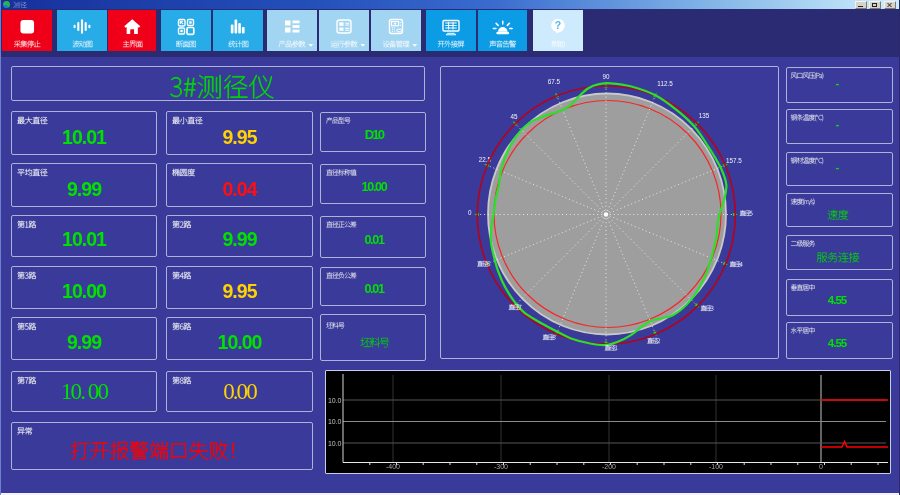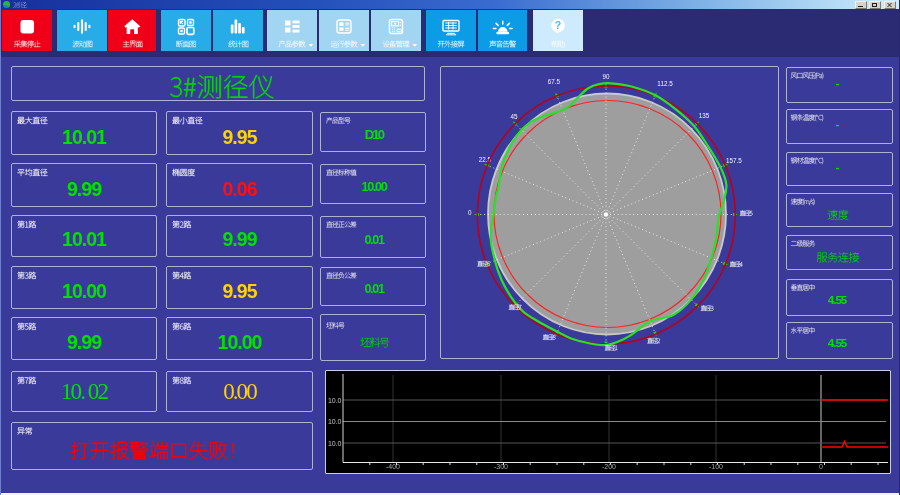--- a/index.html
+++ b/index.html
@@ -127,35 +127,35 @@
       </svg>
     </div>
     <div style="position:absolute;left:11px;top:66px;width:414px;height:35px;border:1px solid #aeb2d6;border-radius:2px;"></div>
     <div style="position:absolute;left:11px;top:111px;width:146px;height:44px;border:1px solid #aeb2d6;border-radius:2px;"></div>
     <div style="position:absolute;font-family:&quot;Liberation Sans&quot;,sans-serif;font-size:19.5px;color:#00e100;font-weight:700;line-height:1;white-space:pre;letter-spacing:-1px;left:84px;transform:translateX(-50%);top:127.9px;">10.01</div>
     <div style="position:absolute;left:166px;top:111px;width:147px;height:44px;border:1px solid #aeb2d6;border-radius:2px;"></div>
     <div style="position:absolute;font-family:&quot;Liberation Sans&quot;,sans-serif;font-size:19.5px;color:#ffd200;font-weight:700;line-height:1;white-space:pre;letter-spacing:-1px;left:239.5px;transform:translateX(-50%);top:127.9px;">9.95</div>
     <div style="position:absolute;left:11px;top:163px;width:146px;height:44px;border:1px solid #aeb2d6;border-radius:2px;"></div>
     <div style="position:absolute;font-family:&quot;Liberation Sans&quot;,sans-serif;font-size:19.5px;color:#00e100;font-weight:700;line-height:1;white-space:pre;letter-spacing:-1px;left:84px;transform:translateX(-50%);top:179.9px;">9.99</div>
     <div style="position:absolute;left:166px;top:163px;width:147px;height:44px;border:1px solid #aeb2d6;border-radius:2px;"></div>
-    <div style="position:absolute;font-family:&quot;Liberation Sans&quot;,sans-serif;font-size:19.5px;color:#ff0f0f;font-weight:700;line-height:1;white-space:pre;letter-spacing:-1px;left:239.5px;transform:translateX(-50%);top:179.9px;">0.06</div>
+    <div style="position:absolute;font-family:&quot;Liberation Sans&quot;,sans-serif;font-size:19.5px;color:#ff0f0f;font-weight:700;line-height:1;white-space:pre;letter-spacing:-1px;left:239.5px;transform:translateX(-50%);top:179.9px;">0.04</div>
     <div style="position:absolute;left:11px;top:215px;width:146px;height:42px;border:1px solid #aeb2d6;border-radius:2px;"></div>
     <div style="position:absolute;font-family:&quot;Liberation Sans&quot;,sans-serif;font-size:19.5px;color:#00e100;font-weight:700;line-height:1;white-space:pre;letter-spacing:-1px;left:84px;transform:translateX(-50%);top:229.9px;">10.01</div>
     <div style="position:absolute;left:166px;top:215px;width:147px;height:42px;border:1px solid #aeb2d6;border-radius:2px;"></div>
     <div style="position:absolute;font-family:&quot;Liberation Sans&quot;,sans-serif;font-size:19.5px;color:#00e100;font-weight:700;line-height:1;white-space:pre;letter-spacing:-1px;left:239.5px;transform:translateX(-50%);top:229.9px;">9.99</div>
     <div style="position:absolute;left:11px;top:266px;width:146px;height:43px;border:1px solid #aeb2d6;border-radius:2px;"></div>
     <div style="position:absolute;font-family:&quot;Liberation Sans&quot;,sans-serif;font-size:19.5px;color:#00e100;font-weight:700;line-height:1;white-space:pre;letter-spacing:-1px;left:84px;transform:translateX(-50%);top:281.9px;">10.00</div>
     <div style="position:absolute;left:166px;top:266px;width:147px;height:43px;border:1px solid #aeb2d6;border-radius:2px;"></div>
     <div style="position:absolute;font-family:&quot;Liberation Sans&quot;,sans-serif;font-size:19.5px;color:#ffd200;font-weight:700;line-height:1;white-space:pre;letter-spacing:-1px;left:239.5px;transform:translateX(-50%);top:281.9px;">9.95</div>
     <div style="position:absolute;left:11px;top:317px;width:146px;height:43px;border:1px solid #aeb2d6;border-radius:2px;"></div>
     <div style="position:absolute;font-family:&quot;Liberation Sans&quot;,sans-serif;font-size:19.5px;color:#00e100;font-weight:700;line-height:1;white-space:pre;letter-spacing:-1px;left:84px;transform:translateX(-50%);top:332.9px;">9.99</div>
     <div style="position:absolute;left:166px;top:317px;width:147px;height:43px;border:1px solid #aeb2d6;border-radius:2px;"></div>
     <div style="position:absolute;font-family:&quot;Liberation Sans&quot;,sans-serif;font-size:19.5px;color:#00e100;font-weight:700;line-height:1;white-space:pre;letter-spacing:-1px;left:239.5px;transform:translateX(-50%);top:332.9px;">10.00</div>
     <div style="position:absolute;left:11px;top:371px;width:146px;height:41px;border:1px solid #aeb2d6;border-radius:2px;"></div>
-    <div style="position:absolute;font-family:&quot;Liberation Serif&quot;,sans-serif;font-size:23px;color:#00e100;font-weight:400;line-height:1;white-space:pre;letter-spacing:-1.9px;left:84px;transform:translateX(-50%);top:379.6px;">10. 02</div>
+    <div style="position:absolute;font-family:&quot;Liberation Serif&quot;,sans-serif;font-size:23px;color:#00e100;font-weight:400;line-height:1;white-space:pre;letter-spacing:-1.9px;left:84px;transform:translateX(-50%);top:379.6px;">10. 00</div>
     <div style="position:absolute;left:166px;top:371px;width:147px;height:41px;border:1px solid #aeb2d6;border-radius:2px;"></div>
     <div style="position:absolute;font-family:&quot;Liberation Serif&quot;,sans-serif;font-size:23px;color:#ffd200;font-weight:400;line-height:1;white-space:pre;letter-spacing:-1.9px;left:239.5px;transform:translateX(-50%);top:379.6px;">0.00</div>
     <div style="position:absolute;left:11px;top:422px;width:302px;height:48px;border:1px solid #aeb2d6;border-radius:2px;"></div>
     <div style="position:absolute;left:320px;top:112px;width:106px;height:40px;border:1px solid #aeb2d6;border-radius:2px;"></div>
     <div style="position:absolute;font-family:&quot;Liberation Sans&quot;,sans-serif;font-size:13px;color:#00e100;font-weight:700;line-height:1;white-space:pre;letter-spacing:-1.8px;left:374px;transform:translateX(-50%);top:128.4px;">D10</div>
     <div style="position:absolute;left:320px;top:164px;width:106px;height:39.5px;border:1px solid #aeb2d6;border-radius:2px;"></div>
     <div style="position:absolute;font-family:&quot;Liberation Sans&quot;,sans-serif;font-size:12.5px;color:#00e100;font-weight:700;line-height:1;white-space:pre;letter-spacing:-1.3px;left:374px;transform:translateX(-50%);top:180.55px;">10.00</div>
     <div style="position:absolute;left:320px;top:216px;width:106px;height:42px;border:1px solid #aeb2d6;border-radius:2px;"></div>
     <div style="position:absolute;font-family:&quot;Liberation Sans&quot;,sans-serif;font-size:12.5px;color:#00e100;font-weight:700;line-height:1;white-space:pre;letter-spacing:-1.3px;left:374px;transform:translateX(-50%);top:233.8px;">0.01</div>
     <div style="position:absolute;left:320px;top:267px;width:106px;height:39px;border:1px solid #aeb2d6;border-radius:2px;"></div>

